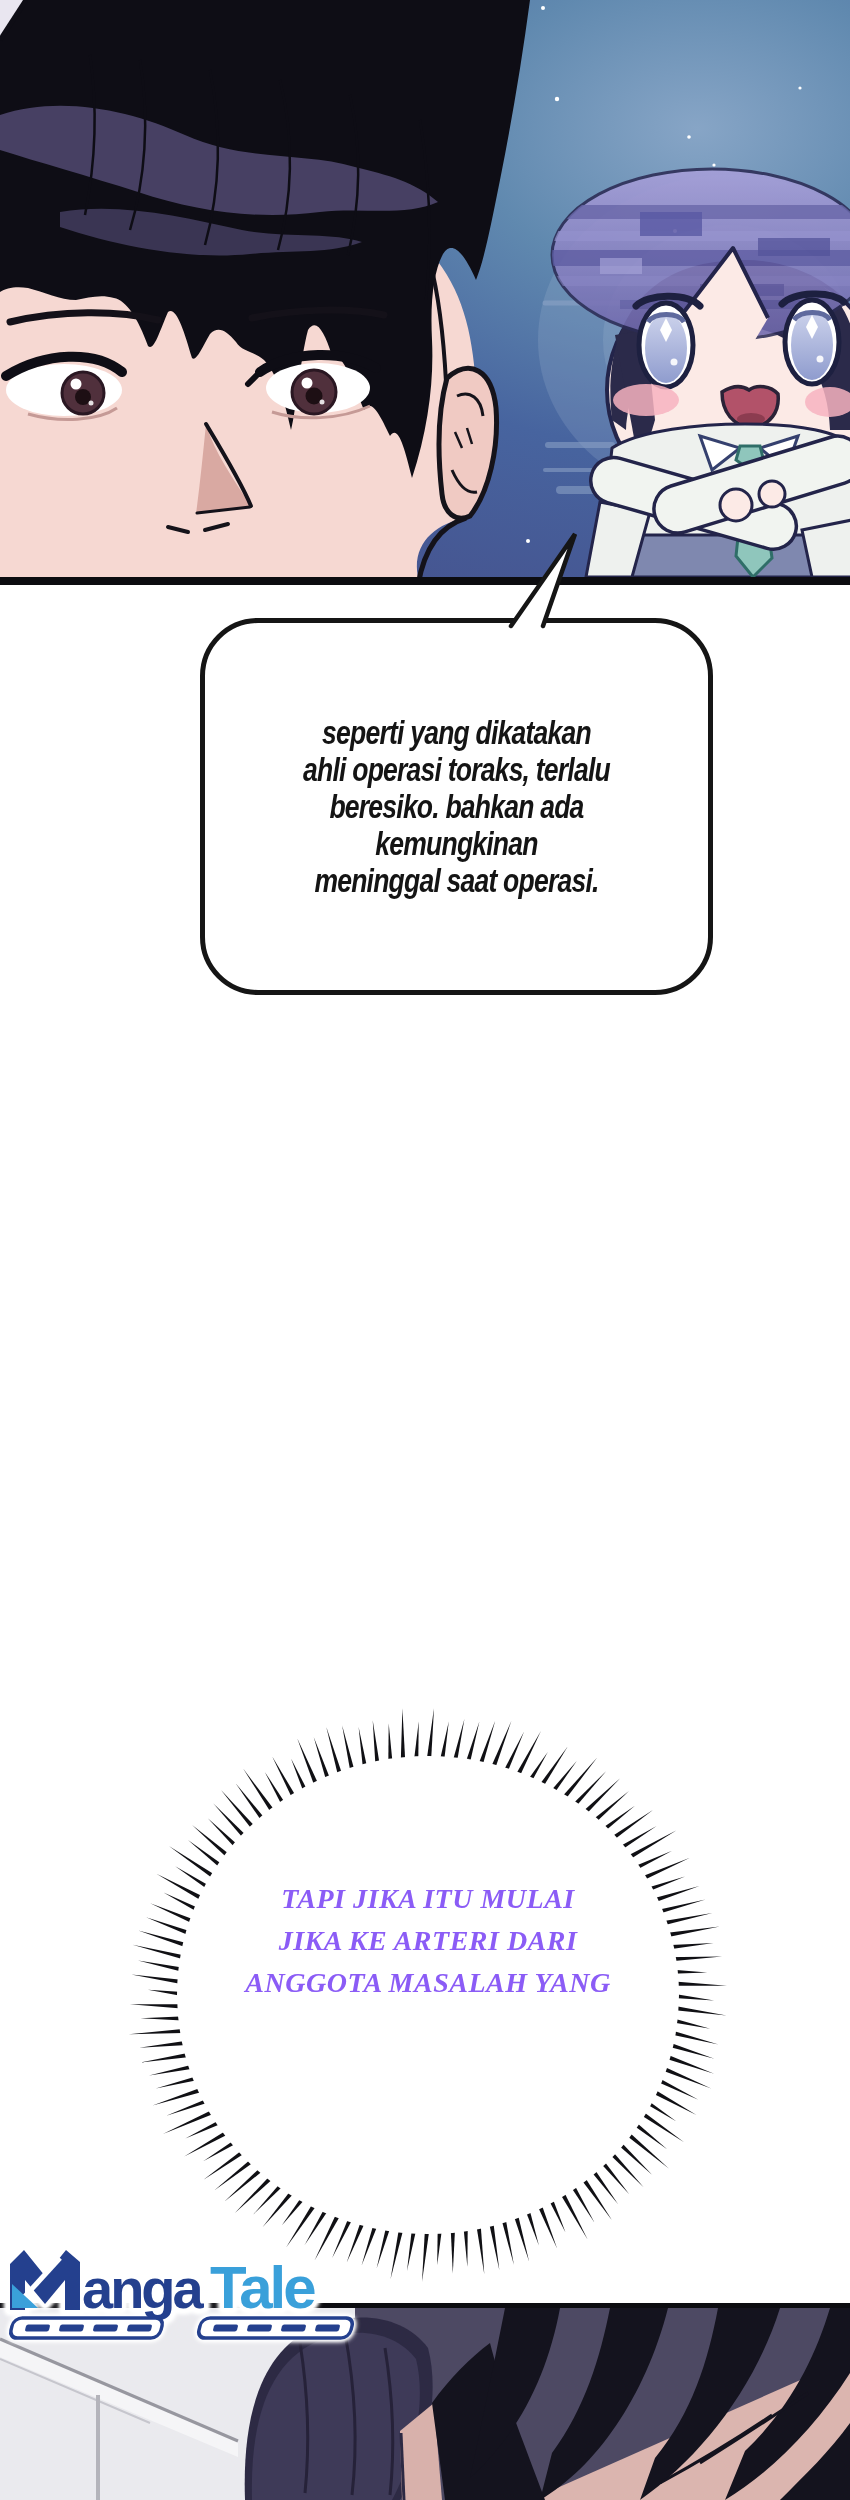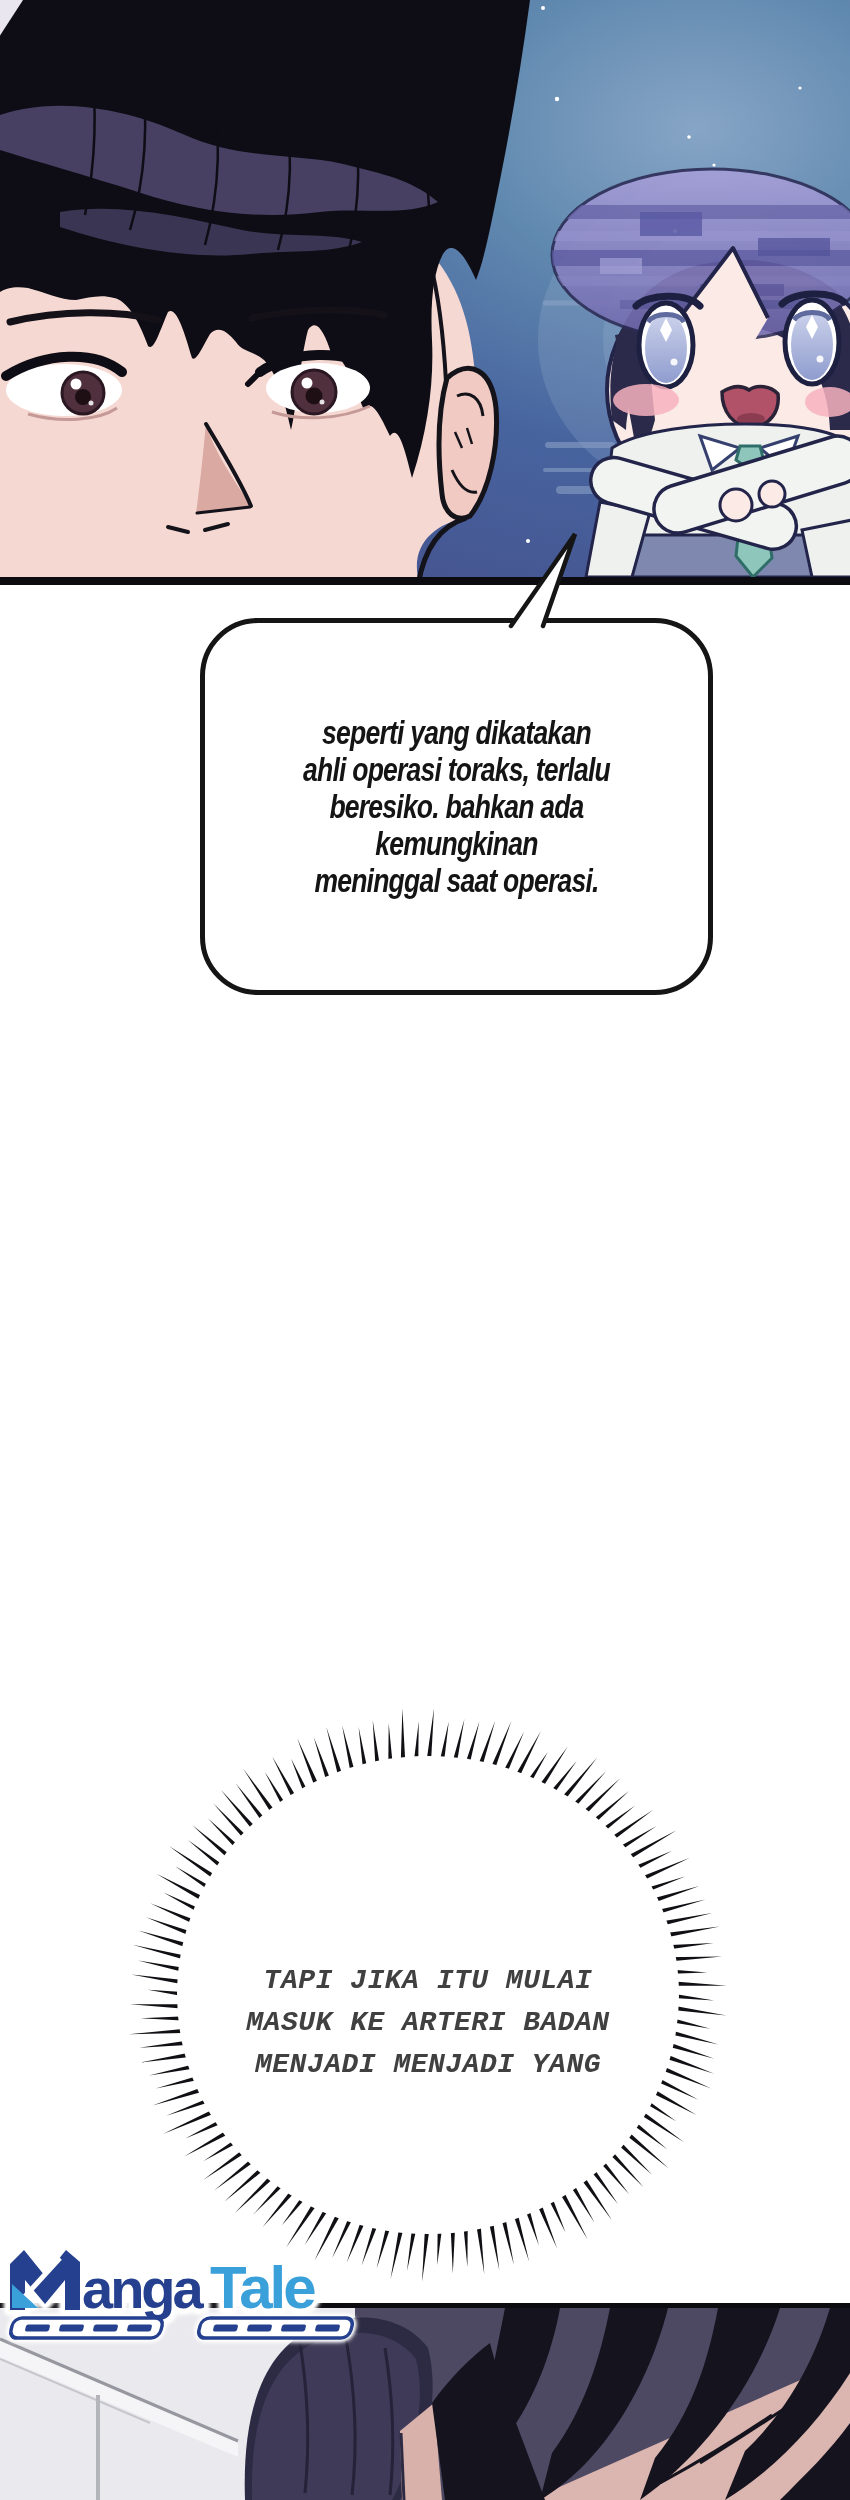--- a/index.html
+++ b/index.html
@@ -14,22 +14,22 @@
   .speech-bubble{left:200px;top:618px;width:513px;height:377px;box-sizing:border-box;
     background:#ffffff;border:5px solid #151515;border-radius:58px;z-index:2;
     display:flex;align-items:center;}
   .bubble-text{width:640px;text-align:center;color:#141414;
     font-weight:bold;font-style:italic;font-size:34px;line-height:37px;letter-spacing:-1px;
     transform:scaleX(0.78);transform-origin:50% 50%;}
   #bubble-tail{left:490px;top:515px;width:110px;height:125px;z-index:3;}
 
   
   #burst{left:118px;top:1685px;width:620px;height:620px;z-index:2;}
-  .burst-text{left:128px;top:1960px;width:600px;z-index:3;text-align:center;color:#404040;
-    font-family:Liberation Mono, monospace;font-style:italic;font-weight:bold;
+  .burst-text{left:128px;top:1878px;width:600px;z-index:3;text-align:center;color:#8b5cf6;
+    font-family:Liberation Serif, serif;font-style:italic;font-weight:bold;
     font-size:28px;line-height:42px;letter-spacing:.5px;}
 
   
   #logo{left:2px;top:2246px;width:362px;height:96px;z-index:5;
         filter:drop-shadow(0 0 2px #fff) drop-shadow(0 0 2px #fff) drop-shadow(0 0 1px #fff);}
   .logo-text{font-family:"Liberation Sans",sans-serif;font-weight:bold;letter-spacing:-3px;}
 
   
   #panel-bottom{left:0;top:2303px;width:850px;height:197px;z-index:1;}
 </style>
@@ -340,22 +340,22 @@
         <path d="M539.2 249.1 L601.7 241.5 L540.6 253.9 Z" fill="#101014"></path>
         <path d="M542.2 260.6 L595.5 257.9 L543.3 265.4 Z" fill="#101014"></path>
         <path d="M544.6 272.2 L604.0 271.4 L545.5 277.1 Z" fill="#101014"></path>
         <path d="M546.4 283.9 L589.2 287.4 L547.0 288.9 Z" fill="#101014"></path>
         <path d="M547.5 295.7 L609.0 300.8 L547.8 300.7 Z" fill="#101014"></path>
       </g>
     <ellipse cx="310" cy="310" rx="251" ry="239" fill="#ffffff"></ellipse>
   </svg>
   <div class="abs burst-text">
     <div>TAPI JIKA ITU MULAI</div>
-    <div>MASUK KE ARTERI BADAN</div>
-    <div>MENJADI MENJADI YANG</div>
+    <div>JIKA KE ARTERI DARI</div>
+    <div>ANGGOTA MASALAH YANG</div>
   </div>
 
   <svg id="panel-bottom" class="abs" viewBox="0 0 850 197">
     <rect x="0" y="0" width="850" height="5" fill="#0c0c10"></rect>
     <rect x="0" y="5" width="850" height="192" fill="#eaeaee"></rect>
     <polygon points="0,36 238,138 238,154 0,54" fill="#f5f5f7"></polygon>
     <line x1="0" y1="36" x2="238" y2="138" stroke="#97979f" stroke-width="3"></line>
     <line x1="0" y1="56" x2="150" y2="120" stroke="#c6c6cd" stroke-width="2"></line>
     <rect x="96" y="92" width="4" height="105" fill="#b4b4bb"></rect>
     <rect x="355" y="5" width="495" height="192" fill="#4d4963"></rect>

